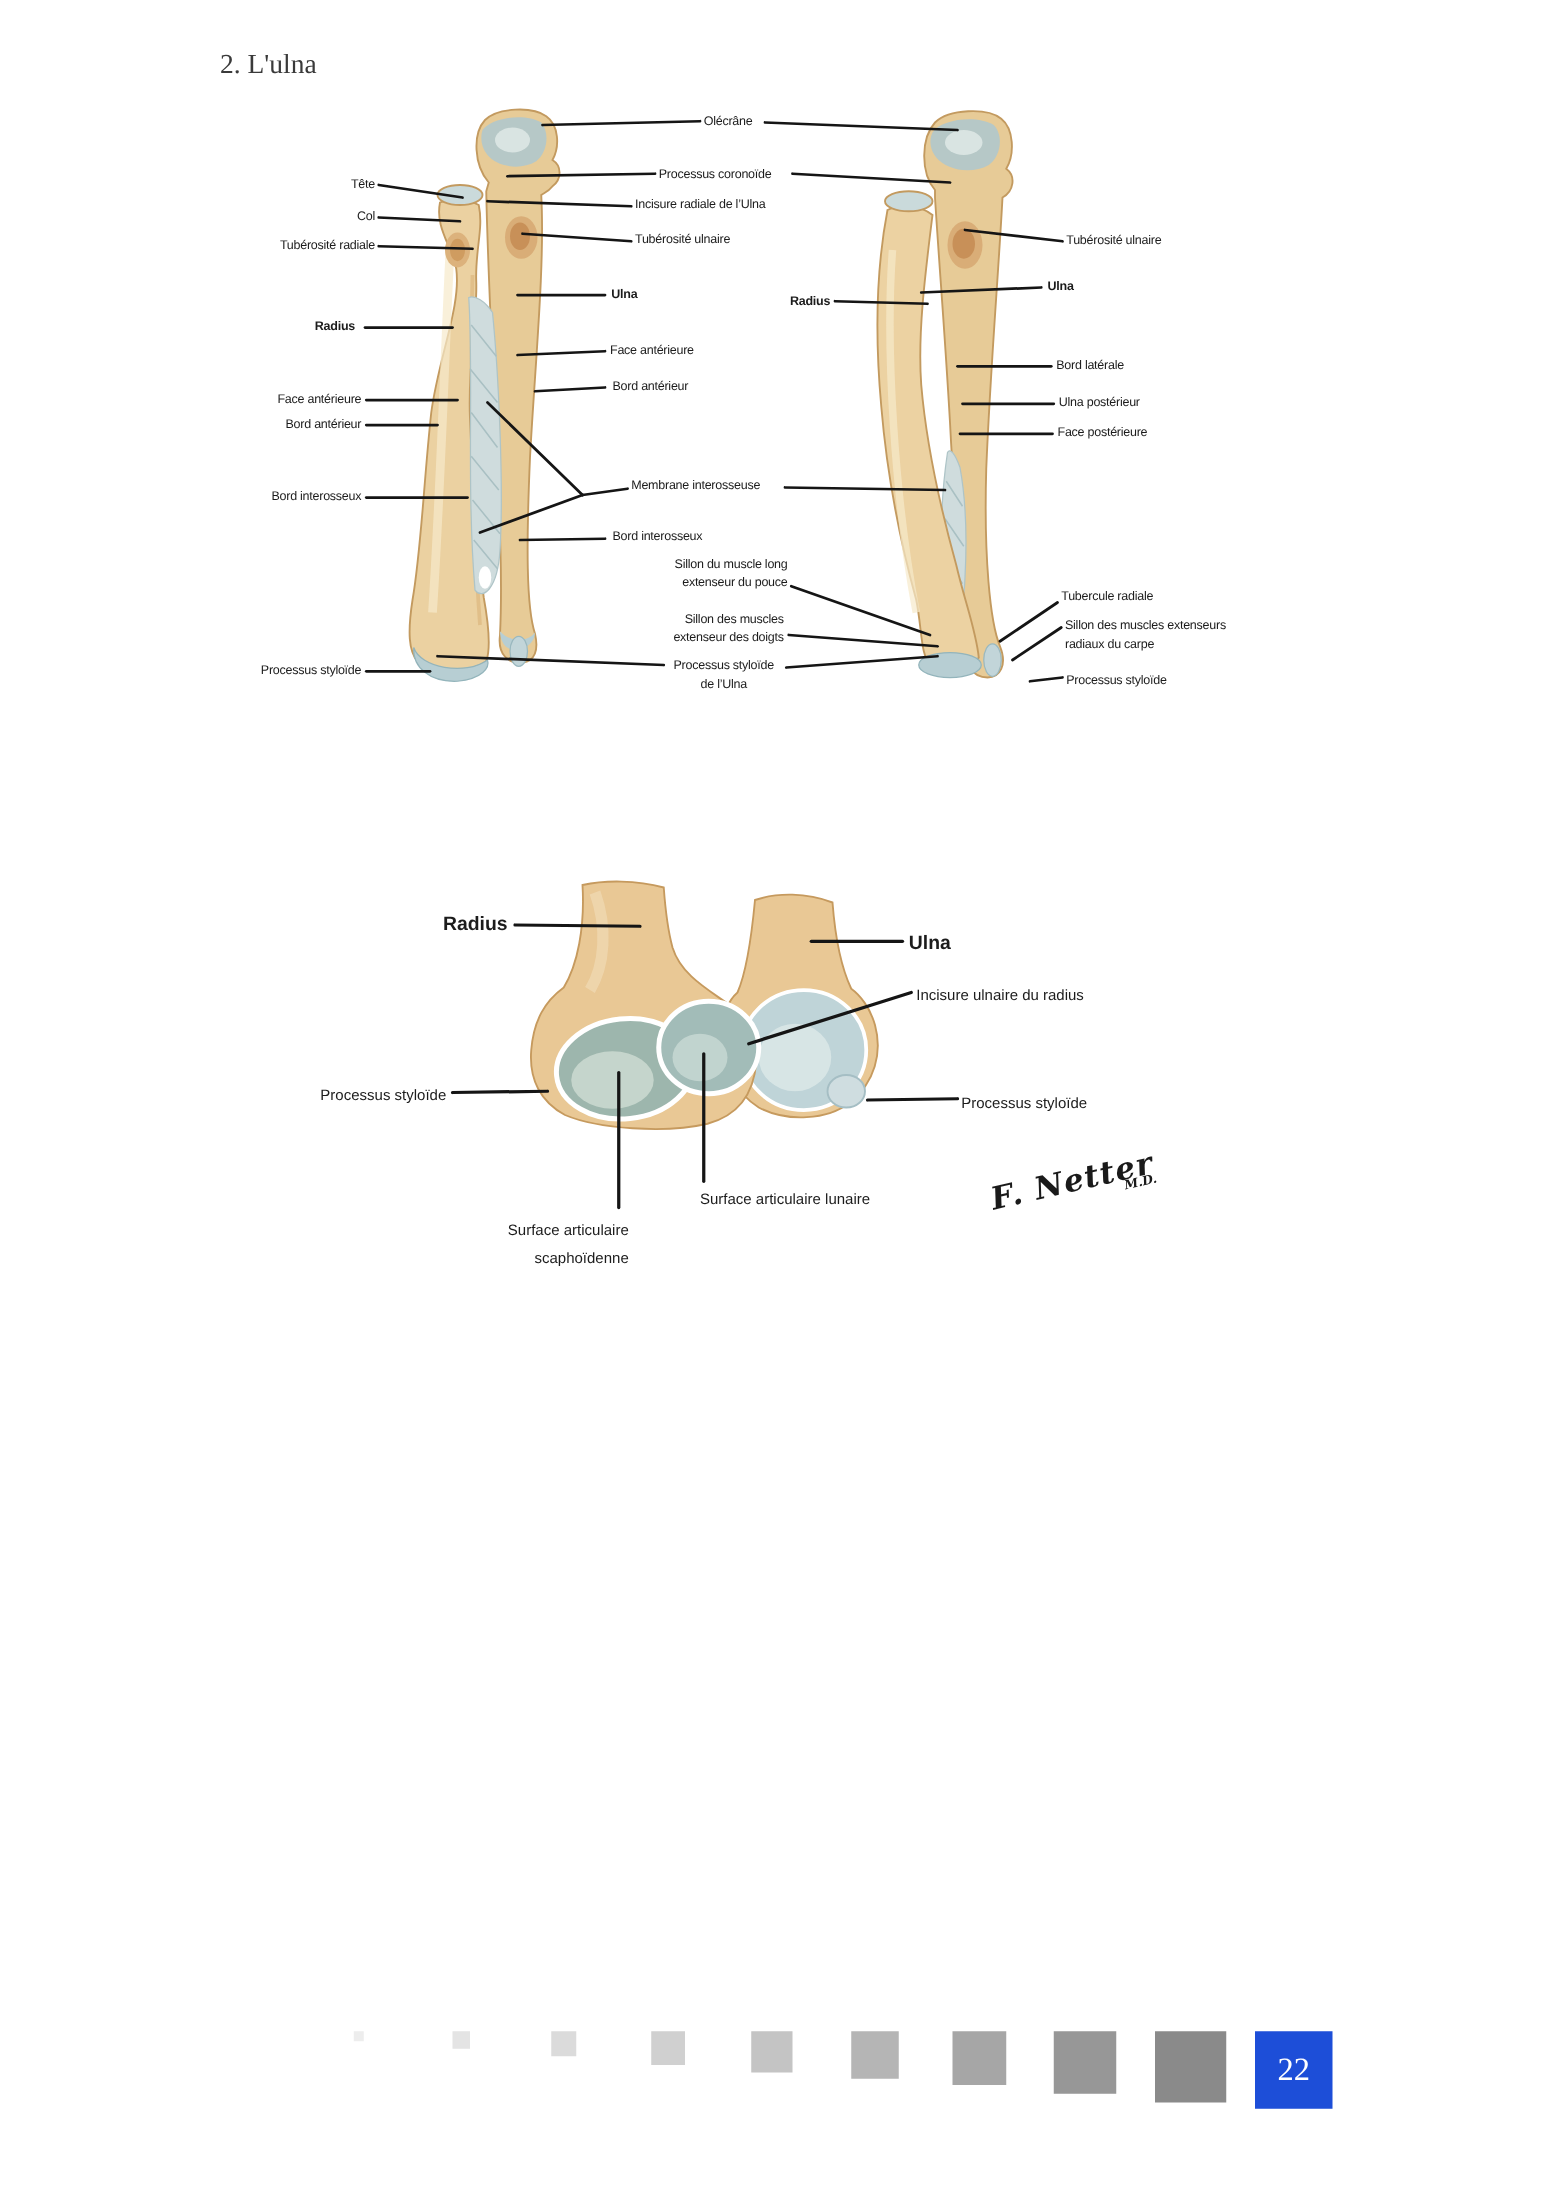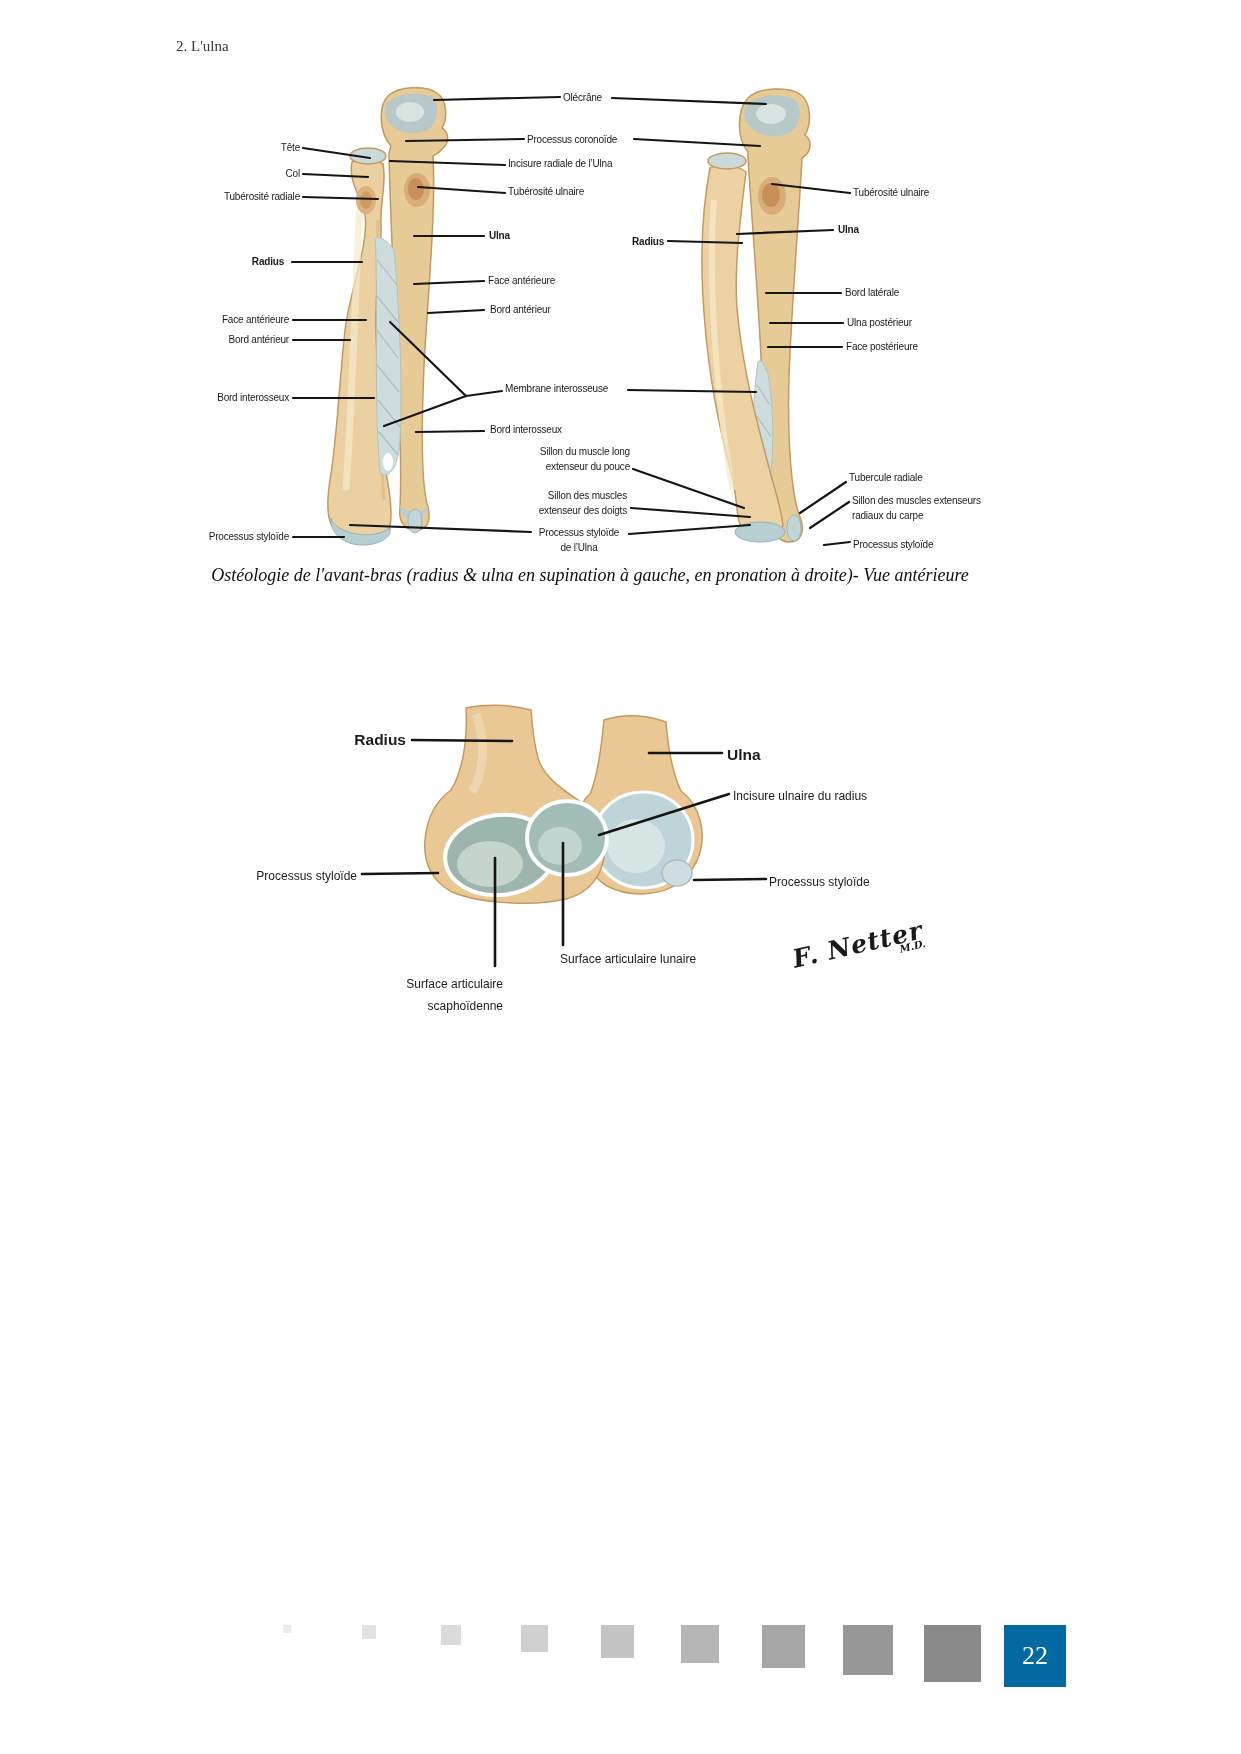--- a/index.html
+++ b/index.html
@@ -1,37 +1,37 @@
 <!DOCTYPE html>
 <html><head>
 <meta charset="utf-8">
 <style>
   html,body{margin:0;padding:0;background:#ffffff;}
   .page{position:relative;width:1241px;height:1754px;background:#fff;overflow:hidden;
         font-family:"Liberation Sans",sans-serif;}
   .hdr{position:absolute;left:176px;top:38px;font-family:"Liberation Serif",serif;
-       font-size:15px;color:#3a3a3a;}
+       font-size:22px;color:#3a3a3a;}
   .caption{position:absolute;left:0;width:1180px;text-align:center;
            font-family:"Liberation Serif",serif;font-style:italic;font-size:18px;color:#101010;}
   .lbl{position:absolute;font-size:10px;color:#1c1c1c;white-space:nowrap;
        letter-spacing:-0.2px;line-height:14.5px;z-index:5;}
   .lbl.b{font-weight:bold;}
   .lbl.ra{text-align:right;}
   .lbl2{position:absolute;font-size:12px;color:#1c1c1c;white-space:nowrap;
         line-height:22px;z-index:5;}
   .lbl2.b{font-weight:bold;font-size:15.5px;}
   .lbl2.ra{text-align:right;}
   .figsvg{position:absolute;left:0;z-index:1;}
   .sig{position:absolute;left:792px;top:930px;z-index:5;transform:rotate(-13deg);
        font-family:"DejaVu Serif",serif;font-style:italic;color:#1a1a1a;}
   .sig .nm{font-size:25px;font-weight:bold;letter-spacing:1px;}
   .sig .md{font-size:10px;font-weight:bold;display:block;text-align:right;margin-top:-6px;}
   .footer{position:absolute;left:0;top:1625px;width:1241px;height:70px;}
   .fsq{position:absolute;top:0;}
-  .pagebox{position:absolute;left:1004px;top:1625px;width:62px;height:62px;background:#0369a1;
+  .pagebox{position:absolute;left:1004px;top:1625px;width:62px;height:62px;background:#1d4ed8;
            color:#ffffff;font-family:"Liberation Serif",serif;font-size:26px;line-height:62px;
            text-align:center;}
 </style>
 </head>
 <body>
 
 <div class="page">
 
   <div class="hdr">2. L'ulna</div>
 
@@ -178,21 +178,20 @@
   <div class="lbl" style="left:845px;top:286px">Bord latérale</div>
   <div class="lbl" style="left:847px;top:316px">Ulna postérieur</div>
   <div class="lbl" style="left:846px;top:340px">Face postérieure</div>
   <div class="lbl" style="left:849px;top:471px">Tubercule radiale</div>
   <div class="lbl" style="left:852px;top:494px">
     <span>Sillon des muscles extenseurs</span><br>
     <span>radiaux du carpe</span>
   </div>
   <div class="lbl" style="left:853px;top:538px">Processus styloïde</div>
 
-  <div class="caption" style="top:565px">Ostéologie de l'avant-bras (radius &amp; ulna en supination à gauche, en pronation à droite)- Vue antérieure</div>
 
   <svg class="figsvg" style="top:690px" width="1241" height="340" viewBox="0 690 1241 340">
     <g>
       <path d="M604,720 C601,752 597,778 590,794 C583,800 577,812 577,830 C577,852 588,874 607,886
                C630,898 662,896 680,882 C700,866 706,842 700,820 C696,806 688,796 681,791
                C672,772 668,748 666,722 C645,714 622,714 604,720 Z" fill="#e9c895" stroke="#c69a5e" stroke-width="1.5"></path>
       <ellipse cx="643" cy="840" rx="50" ry="48" fill="#bfd4d8" stroke="#ffffff" stroke-width="3"></ellipse>
       <ellipse cx="636" cy="846" rx="29" ry="27" fill="#d9e7e7" opacity="0.9"></ellipse>
       <ellipse cx="677" cy="873" rx="15" ry="13" fill="#cfdde0" stroke="#a5bec4" stroke-width="1.5"></ellipse>
     </g>

